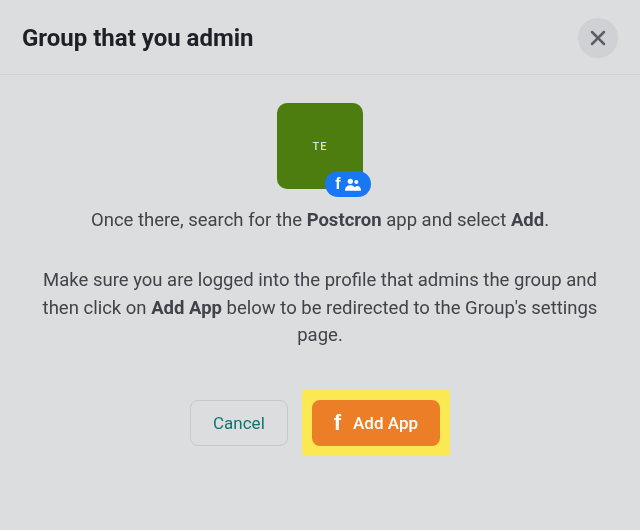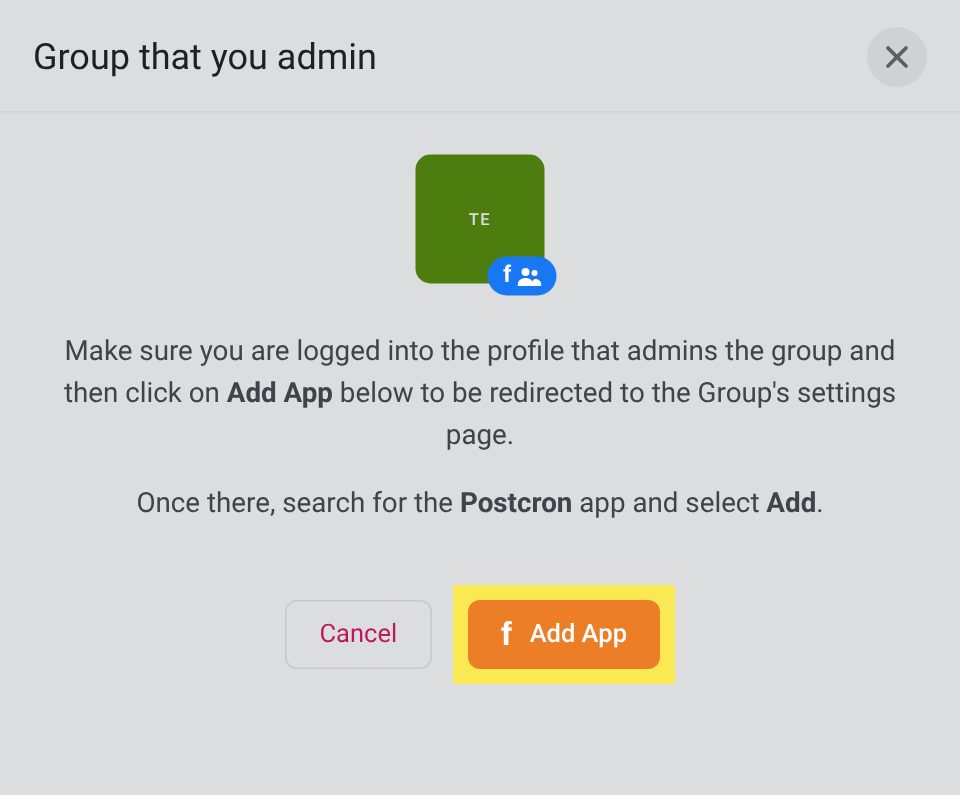--- a/index.html
+++ b/index.html
@@ -23,21 +23,21 @@
     }
     .modal-header {
       display: flex;
       align-items: center;
       justify-content: space-between;
       padding: 18px 22px 16px 22px;
       border-bottom: 1px solid #cfd1d4;
     }
     .modal-title {
       font-size: 24px;
-      font-weight: 400;
+      font-weight: 700;
       color: #1e2026;
     }
     .close-btn {
       width: 40px;
       height: 40px;
       border-radius: 50%;
       background: #cfd1d4;
       display: flex;
       align-items: center;
       justify-content: center;
@@ -113,21 +113,21 @@
       justify-content: center;
       gap: 14px;
       margin-top: 40px;
     }
     .cancel-btn {
       height: 46px;
       padding: 0 22px;
       border: 1.5px solid #c6c8cd;
       border-radius: 8px;
       background: #dcdddf;
-      color: #be185d;
+      color: #0f766e;
       font-size: 17px;
       font-weight: 400;
       cursor: pointer;
       display: flex;
       align-items: center;
     }
     .highlight-box {
       padding: 10px;
       background: rgba(255, 235, 59, 0.85);
       border-radius: 2px;
@@ -176,26 +176,26 @@
         <span class="badge-f">f</span>
         <svg class="badge-group-svg" viewBox="0 0 24 20">
           <circle cx="8" cy="6" r="4"></circle>
           <circle cx="17" cy="7" r="3"></circle>
           <path d="M0 20 C0 14 4 12 8 12 C12 12 16 14 16 20 Z"></path>
           <path d="M14 20 C14 15 16 13 18 13 C21 13 24 15 24 20 Z"></path>
         </svg>
       </div>
     </div>
 
+    <div class="instruction instruction-2">
+      <span>Once there, search for the </span><b>Postcron</b><span> app and select </span><b>Add</b><span>.</span>
+    </div>
+
     <div class="instruction">
       <span>Make sure you are logged into the profile that admins the group and then click on </span><b>Add App</b><span> below to be redirected to the Group's settings page.</span>
-    </div>
-
-    <div class="instruction instruction-2">
-      <span>Once there, search for the </span><b>Postcron</b><span> app and select </span><b>Add</b><span>.</span>
     </div>
 
     <div class="button-row">
       <div class="cancel-btn">
         <span>Cancel</span>
       </div>
       <div class="highlight-box">
         <div class="add-app-btn">
           <span class="fb-f">f</span>
           <span>Add App</span>

